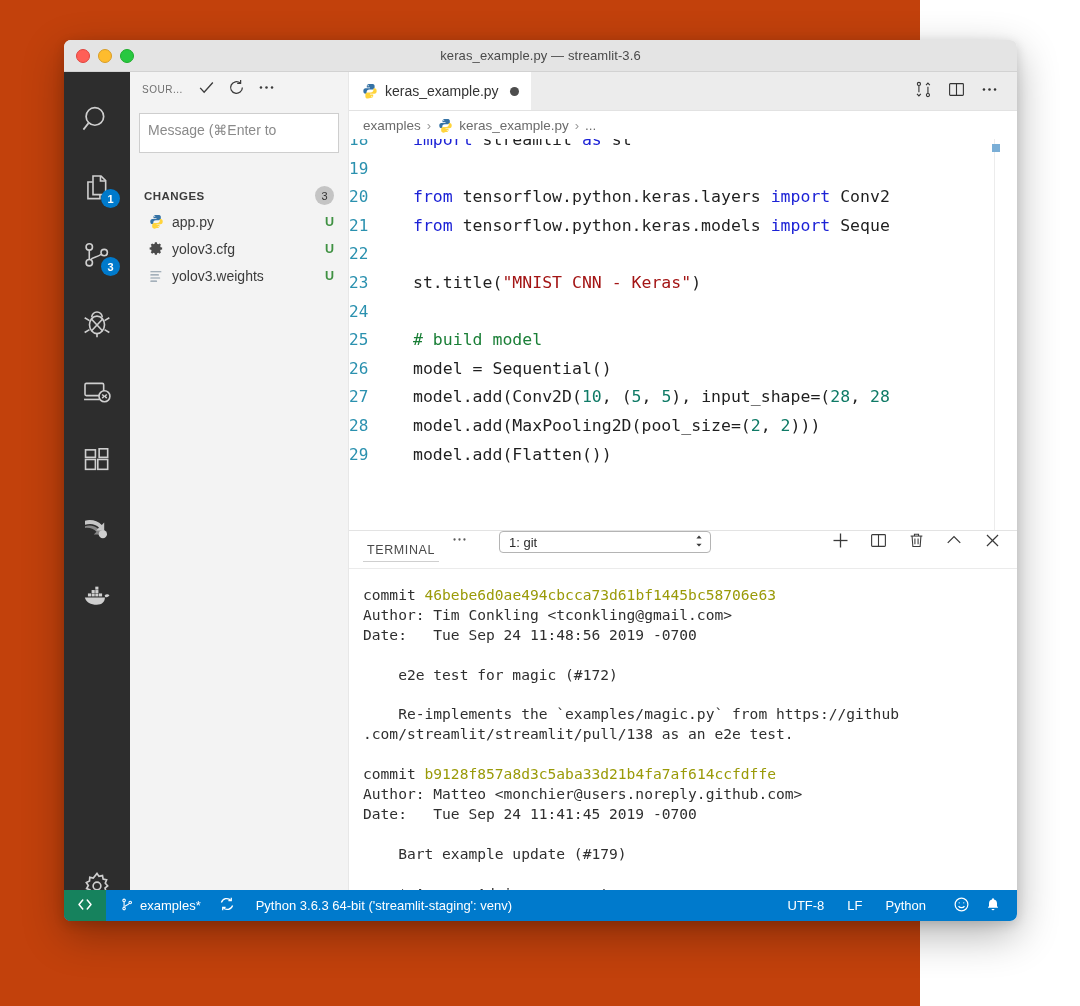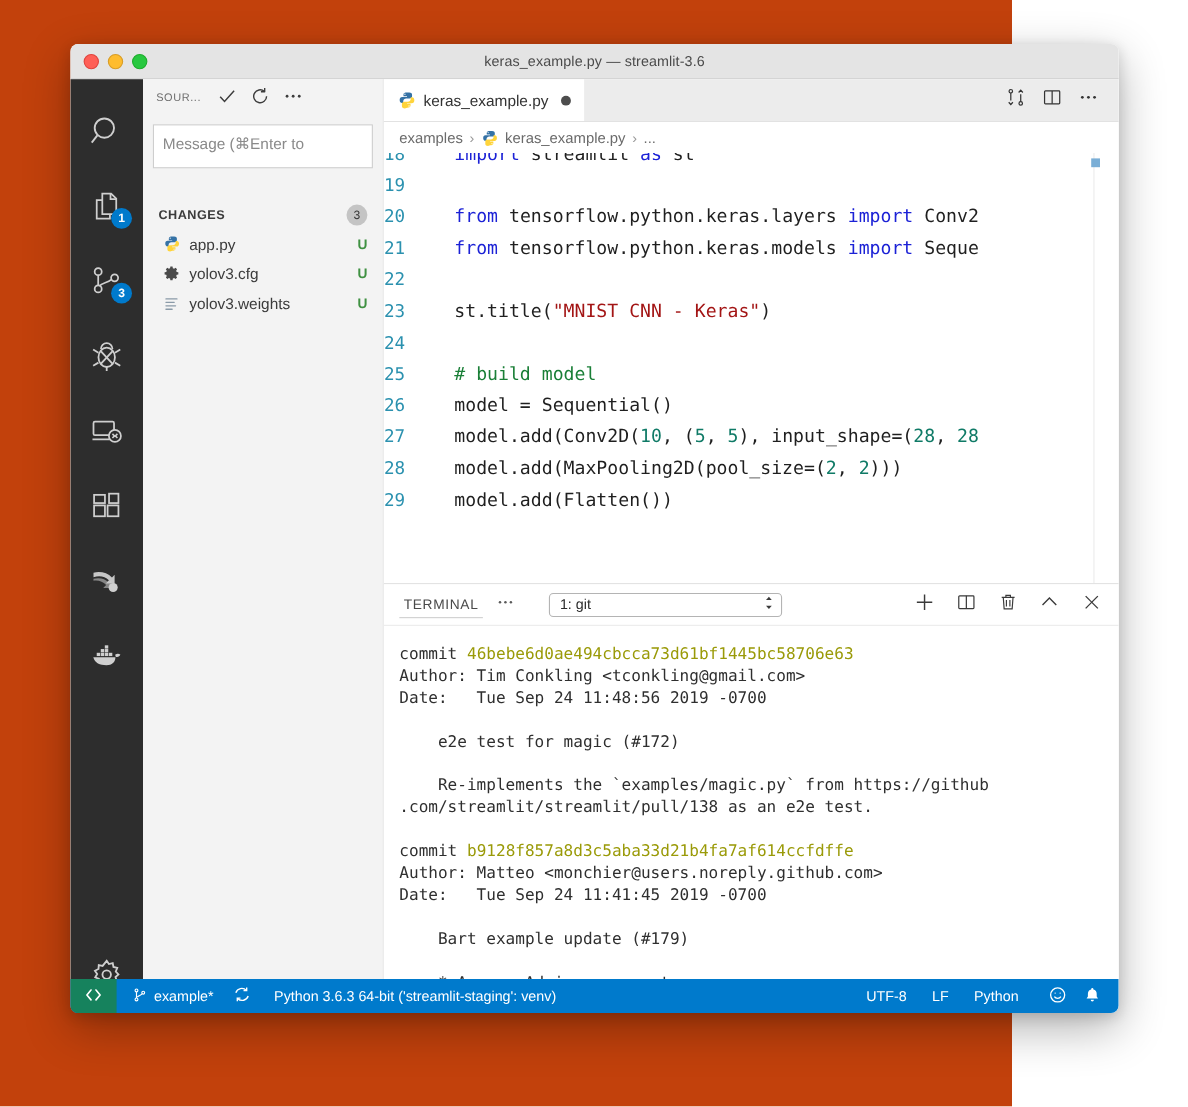--- a/index.html
+++ b/index.html
@@ -181,21 +181,21 @@
     width: 8px; height: 8px; background: #7aaed6;
   }
   .code-vrule {
     position: absolute; right: 22px; top: 0; bottom: 0;
     width: 1px; background: #ececec;
   }
 
   
   .panel { height: 391px; flex: 0 0 391px; background: #fff; display: flex; flex-direction: column; }
   .panel-head {
-    height: 37px; display: flex; align-items: center;
+    height: 37px; display: flex; align-items: flex-start;
     padding: 0 14px 0 14px; gap: 0;
     border-bottom: 1px solid #ebebeb;
   }
   .panel-tab {
     position: relative;
     font-size: 12.5px; color: #4a4a4a; letter-spacing: 0.6px;
     padding: 0 4px; height: 37px; display: flex; align-items: center;
   }
   .panel-tab::after {
     content: ""; position: absolute; left: 0; right: 0; bottom: 6px;
@@ -620,21 +620,21 @@
       <div class="sb-item" style="padding-left:14px">
         <span>
           <svg width="14" height="15" viewBox="0 0 24 24" fill="none" stroke="#fff" stroke-width="1.8">
             <circle cx="7" cy="5" r="2.2"></circle>
               <circle cx="7" cy="19" r="2.2"></circle>
               <circle cx="17.5" cy="8.5" r="2.2"></circle>
             <path d="M7 7.2v9.6"></path>
               <path d="M15.6 10.2c-1.6 2.6-5 2.4-7.3 5"></path>
           </svg>
         </span>
-        <span>example*</span>
+        <span>examples*</span>
       </div>
       <div class="sb-item">
         <span>
           <svg width="16" height="16" viewBox="0 0 24 24" fill="none" stroke="#fff" stroke-width="1.9">
             <path d="M3.6 9.8a8.5 8.5 0 0 1 14.3-3.3"></path>
               <path d="M20.4 14.2a8.5 8.5 0 0 1-14.3 3.3"></path>
             <path d="M18.4 2.6v4.3h-4.3"></path>
               <path d="M5.6 21.4v-4.3h4.3"></path>
           </svg>
         </span>

